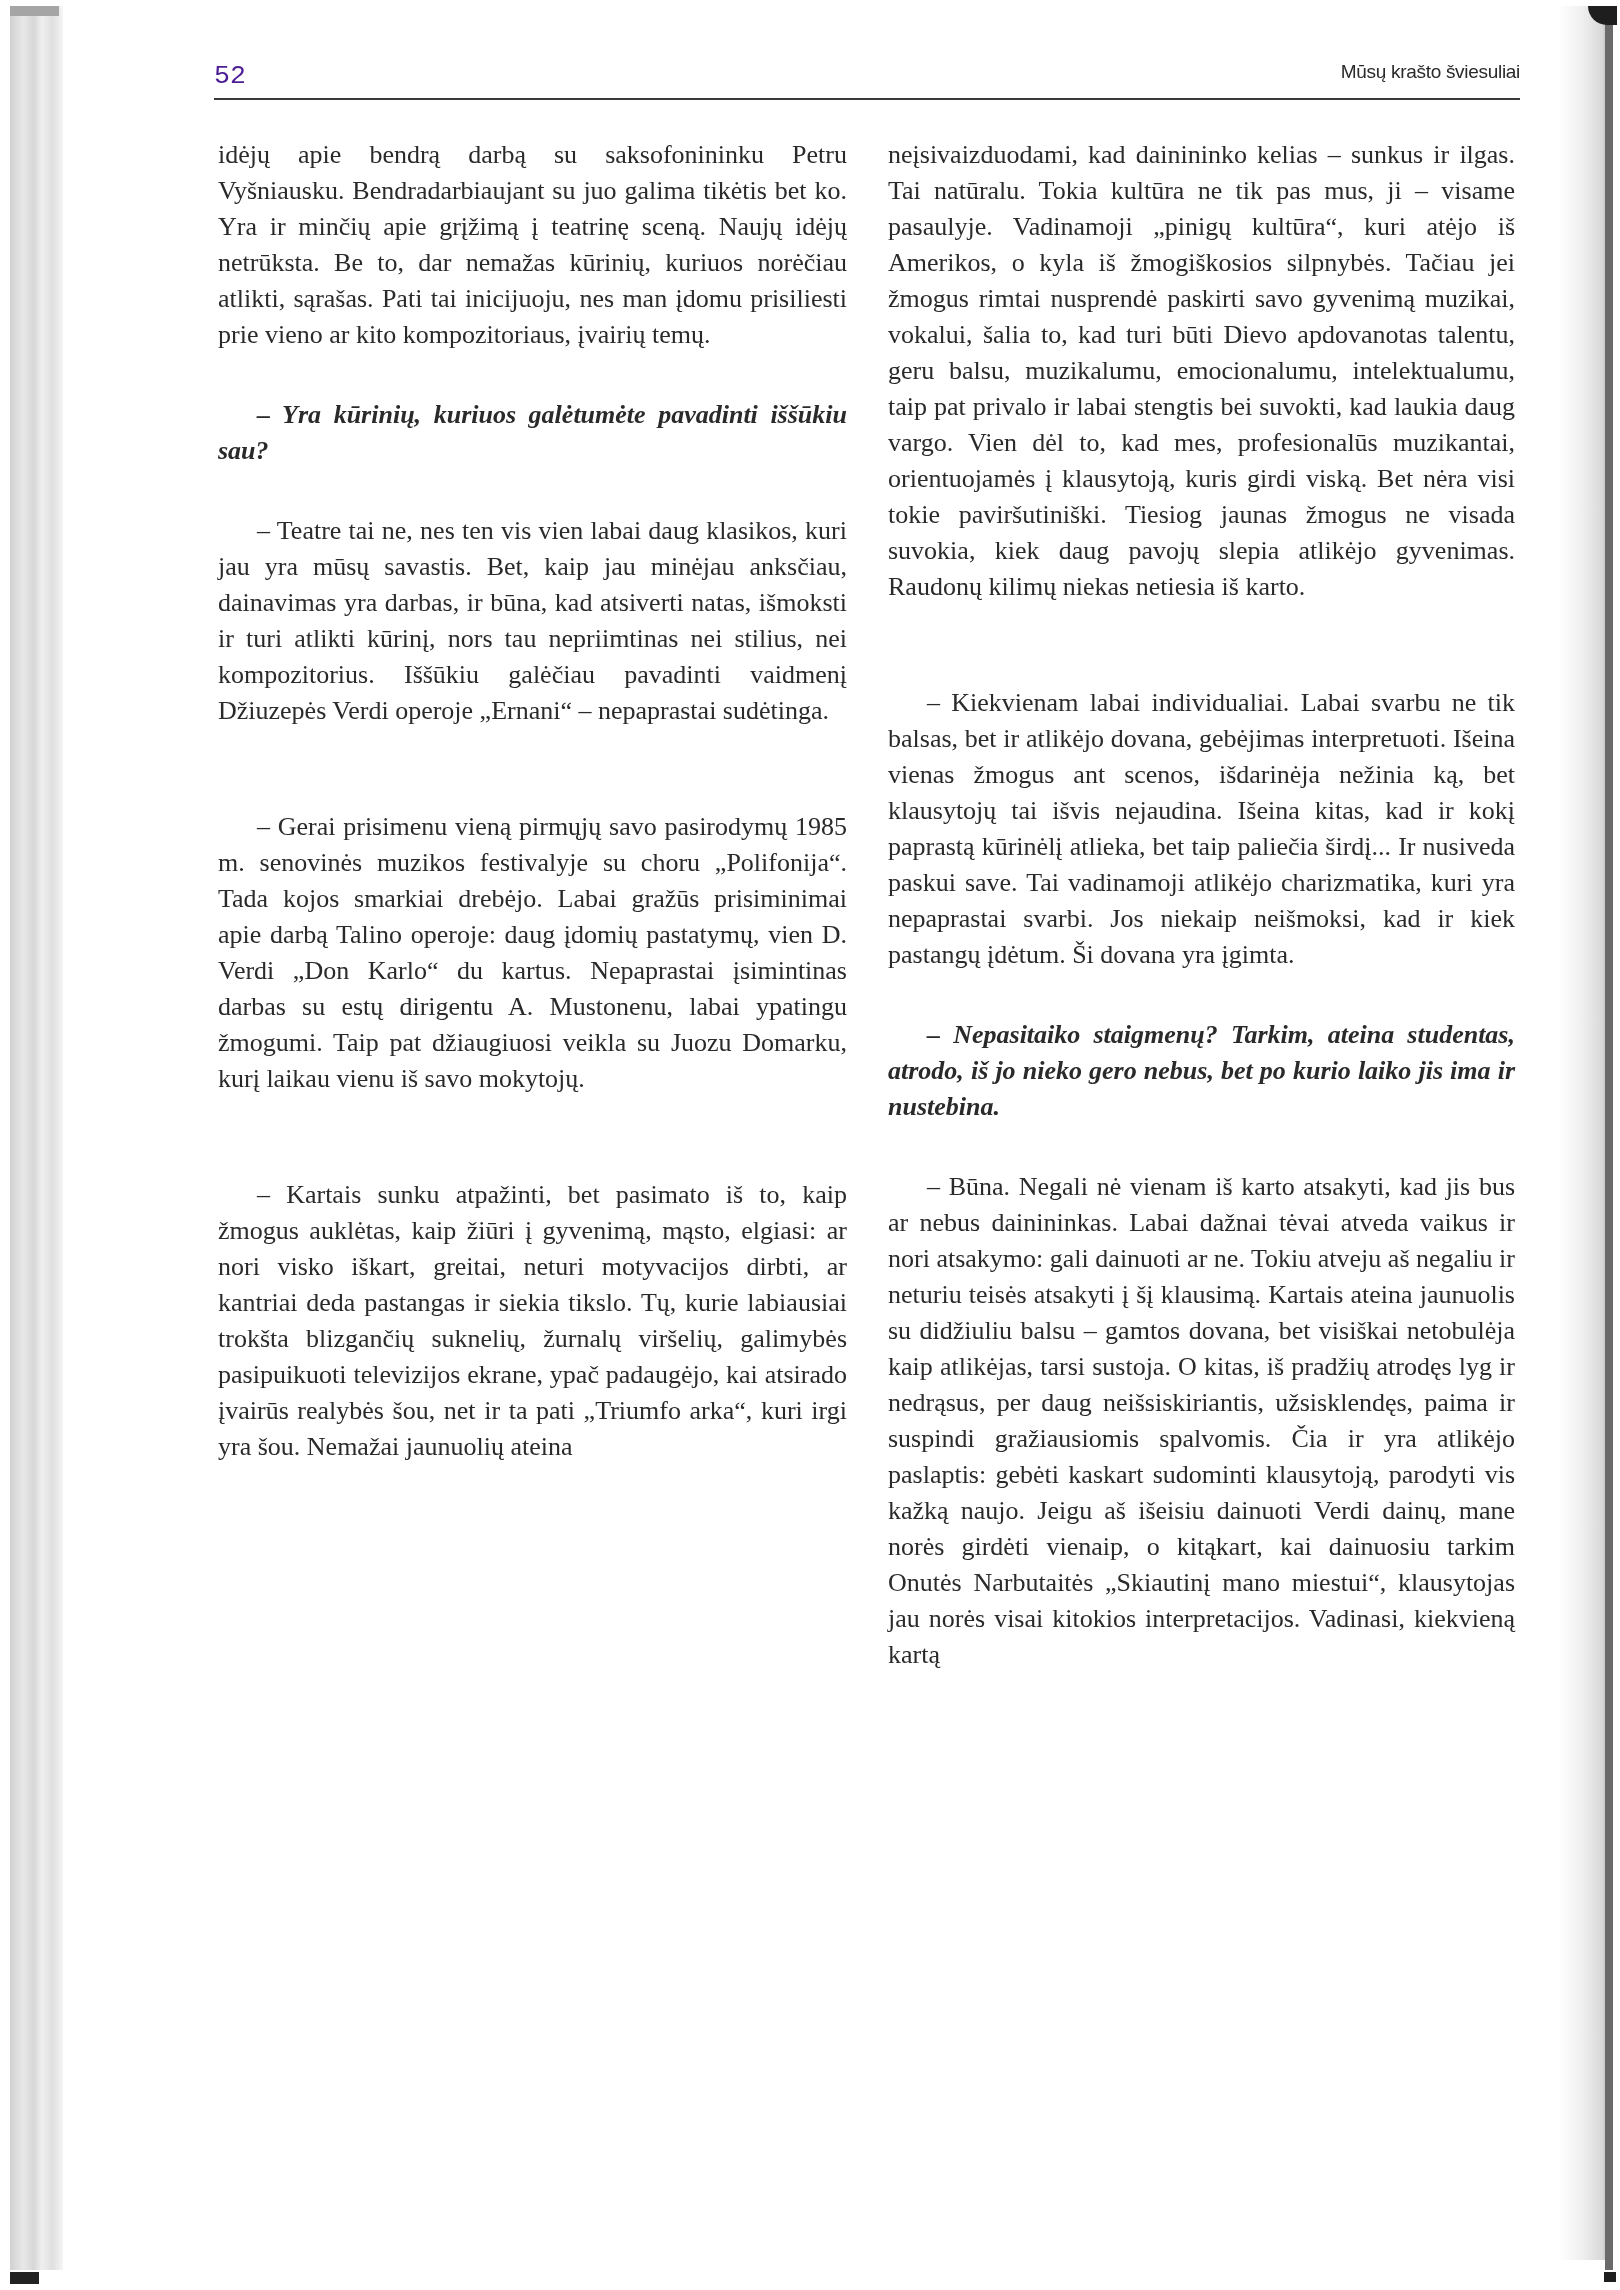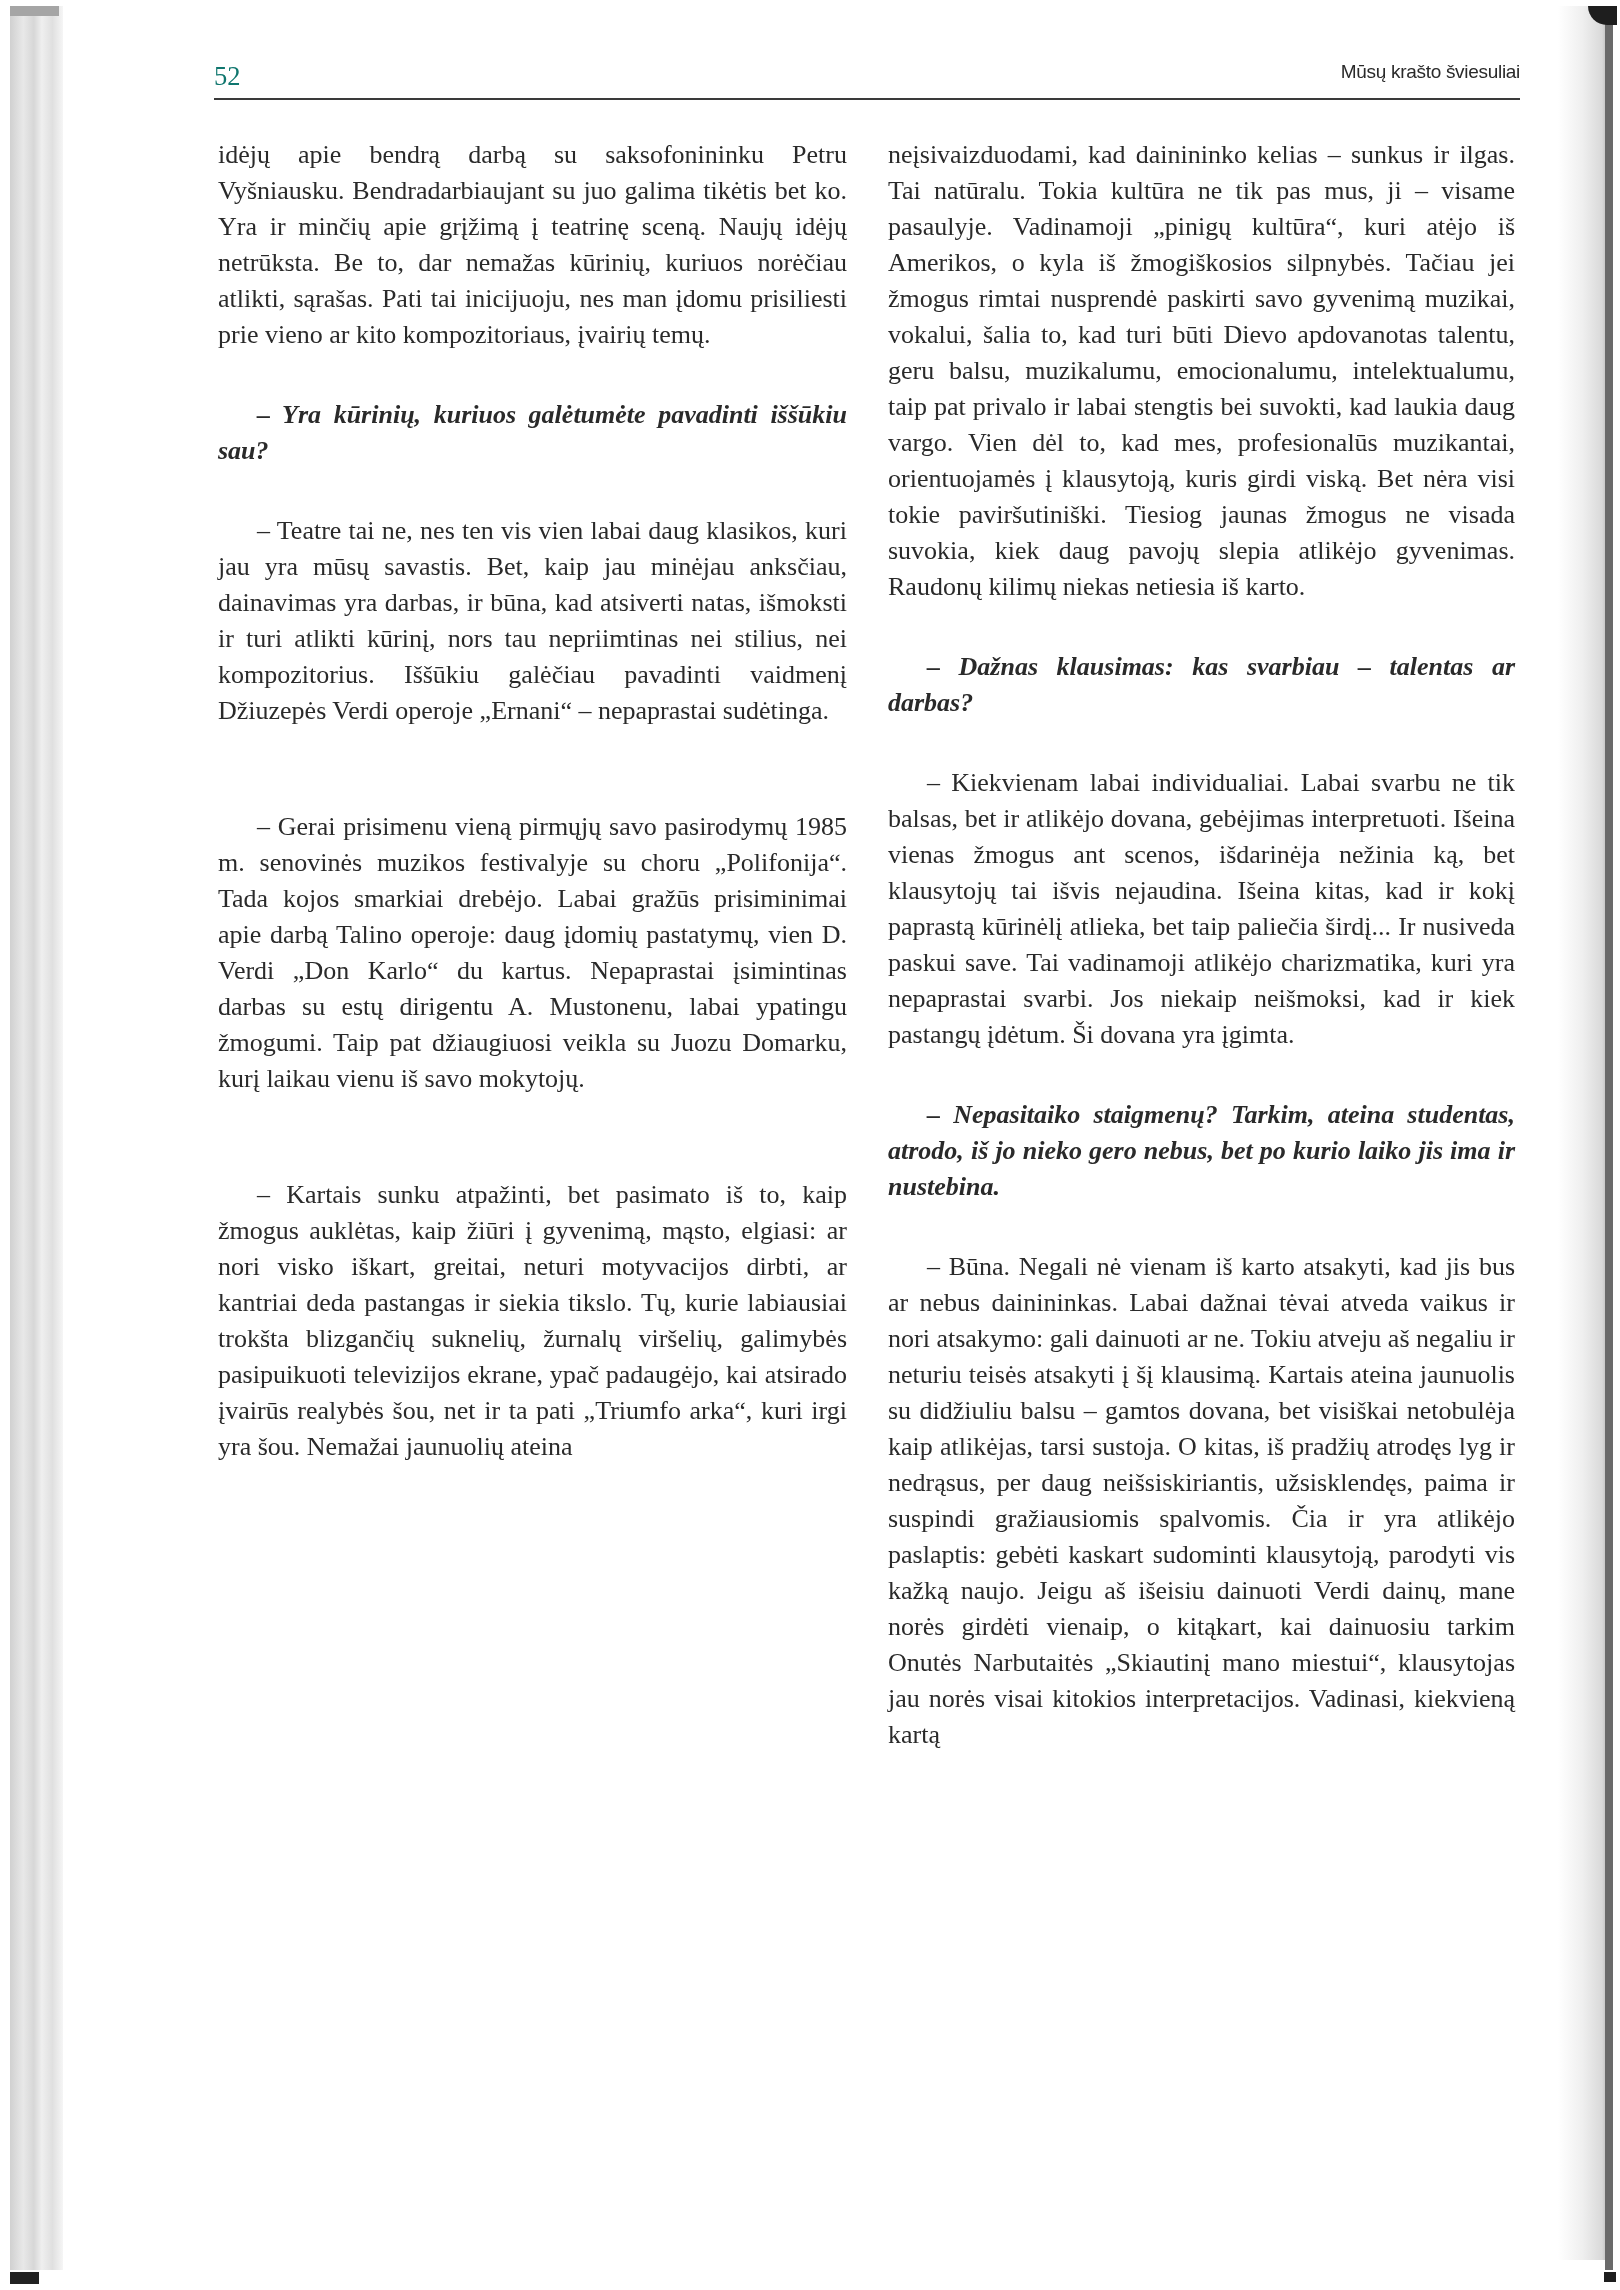--- a/index.html
+++ b/index.html
@@ -31,22 +31,22 @@
     background: #1e1e1e; border-bottom-left-radius: 21.6px;
   }
   .right-corner-bottom {
     position: absolute; left: 1604px; top: 2272px; width: 11.8px; height: 9.8px; background: #1e1e1e;
   }
   .running-head {
     position: absolute; left: 214px; top: 61px; width: 1306px; height: 37px;
     border-bottom: 2px solid #3a3a3a;
   }
   .page-number {
-    position: absolute; left: 0; top: 0; font-size: 26.5px; color: #0f766e;
-    font-family: Liberation Serif, serif;
+    position: absolute; left: 0; top: 0; font-size: 26.5px; color: #4c1d95;
+    font-family: Liberation Mono, monospace;
   }
   .section-title {
     position: absolute; right: 0; top: 0; font-size: 19px; color: #2a2a2a;
     font-family: "Liberation Sans", "DejaVu Sans", sans-serif; letter-spacing: -0.3px;
   }
   .column {
     position: absolute; top: 133px; width: 637px;
     font-size: 26px; line-height: 36px; text-align: justify; hyphens: manual;
   }
   .col-left { left: 214px; }
@@ -82,21 +82,20 @@
   <div class="gap"></div>
   <p class="para indent">– Gerai prisimenu vieną pirmųjų savo pasirodymų 1985 m. senovinės muzikos festivalyje su choru „Polifonija“. Tada kojos smarkiai drebėjo. Labai gražūs prisiminimai apie darbą Talino operoje: daug įdomių pastatymų, vien D. Verdi „Don Karlo“ du kartus. Nepaprastai įsimintinas darbas su estų dirigentu A. Mustonenu, labai ypatingu žmogumi. Taip pat džiaugiuosi veikla su Juozu Domarku, kurį laikau vienu iš savo mokytojų.</p>
   <div class="gap"></div>
   <div class="gap"></div>
   <p class="para indent">– Kartais sunku atpažinti, bet pasimato iš to, kaip žmogus auklėtas, kaip žiūri į gyvenimą, mąsto, elgiasi: ar nori visko iškart, greitai, neturi motyvacijos dirbti, ar kantriai deda pastangas ir siekia tikslo. Tų, kurie labiausiai trokšta blizgančių suknelių, žurnalų viršelių, galimybės pasipuikuoti televizijos ekrane, ypač padaugėjo, kai atsirado įvairūs realybės šou, net ir ta pati „Triumfo arka“, kuri irgi yra šou. Nemažai jaunuolių ateina</p>
 </div>
 
 <div class="column col-right">
   <p class="para">neįsivaizduodami, kad dainininko kelias – sunkus ir ilgas. Tai natūralu. Tokia kultūra ne tik pas mus, ji – visame pasaulyje. Vadinamoji „pinigų kultūra“, kuri atėjo iš Amerikos, o kyla iš žmogiškosios silpnybės. Tačiau jei žmogus rimtai nusprendė paskirti savo gyvenimą muzikai, vokalui, šalia to, kad turi būti Dievo apdovanotas talentu, geru balsu, muzikalumu, emocionalumu, intelektualumu, taip pat privalo ir labai stengtis bei suvokti, kad laukia daug vargo. Vien dėl to, kad mes, profesionalūs muzikantai, orientuojamės į klausytoją, kuris girdi viską. Bet nėra visi tokie paviršutiniški. Tiesiog jaunas žmogus ne visada suvokia, kiek daug pavojų slepia atlikėjo gyvenimas. Raudonų kilimų niekas netiesia iš karto.</p>
   <div class="gap"></div>
-  <p class="question">– Dažnas klausimas: kas svarbiau – talentas ar darbas?</p>
   <div class="gap"></div>
   <p class="para indent">– Kiekvienam labai individualiai. Labai svarbu ne tik balsas, bet ir atlikėjo dovana, gebėjimas interpretuoti. Išeina vienas žmogus ant scenos, išdarinėja nežinia ką, bet klausytojų tai išvis nejaudina. Išeina kitas, kad ir kokį paprastą kūrinėlį atlieka, bet taip paliečia širdį... Ir nusiveda paskui save. Tai vadinamoji atlikėjo charizmatika, kuri yra nepaprastai svarbi. Jos niekaip neišmoksi, kad ir kiek pastangų įdėtum. Ši dovana yra įgimta.</p>
   <div class="gap"></div>
   <p class="question">– Nepasitaiko staigmenų? Tarkim, ateina studentas, atrodo, iš jo nieko gero nebus, bet po kurio laiko jis ima ir nustebina.</p>
   <div class="gap"></div>
   <p class="para indent">– Būna. Negali nė vienam iš karto atsakyti, kad jis bus ar nebus dainininkas. Labai dažnai tėvai atveda vaikus ir nori atsakymo: gali dainuoti ar ne. Tokiu atveju aš negaliu ir neturiu teisės atsakyti į šį klausimą. Kartais ateina jaunuolis su didžiuliu balsu – gamtos dovana, bet visiškai netobulėja kaip atlikėjas, tarsi sustoja. O kitas, iš pradžių atrodęs lyg ir nedrąsus, per daug neišsiskiriantis, užsisklendęs, paima ir suspindi gražiausiomis spalvomis. Čia ir yra atlikėjo paslaptis: gebėti kaskart sudominti klausytoją, parodyti vis kažką naujo. Jeigu aš išeisiu dainuoti Verdi dainų, mane norės girdėti vienaip, o kitąkart, kai dainuosiu tarkim Onutės Narbutaitės „Skiautinį mano miestui“, klausytojas jau norės visai kitokios interpretacijos. Vadinasi, kiekvieną kartą</p>
 </div>
 
 
 </body></html>

